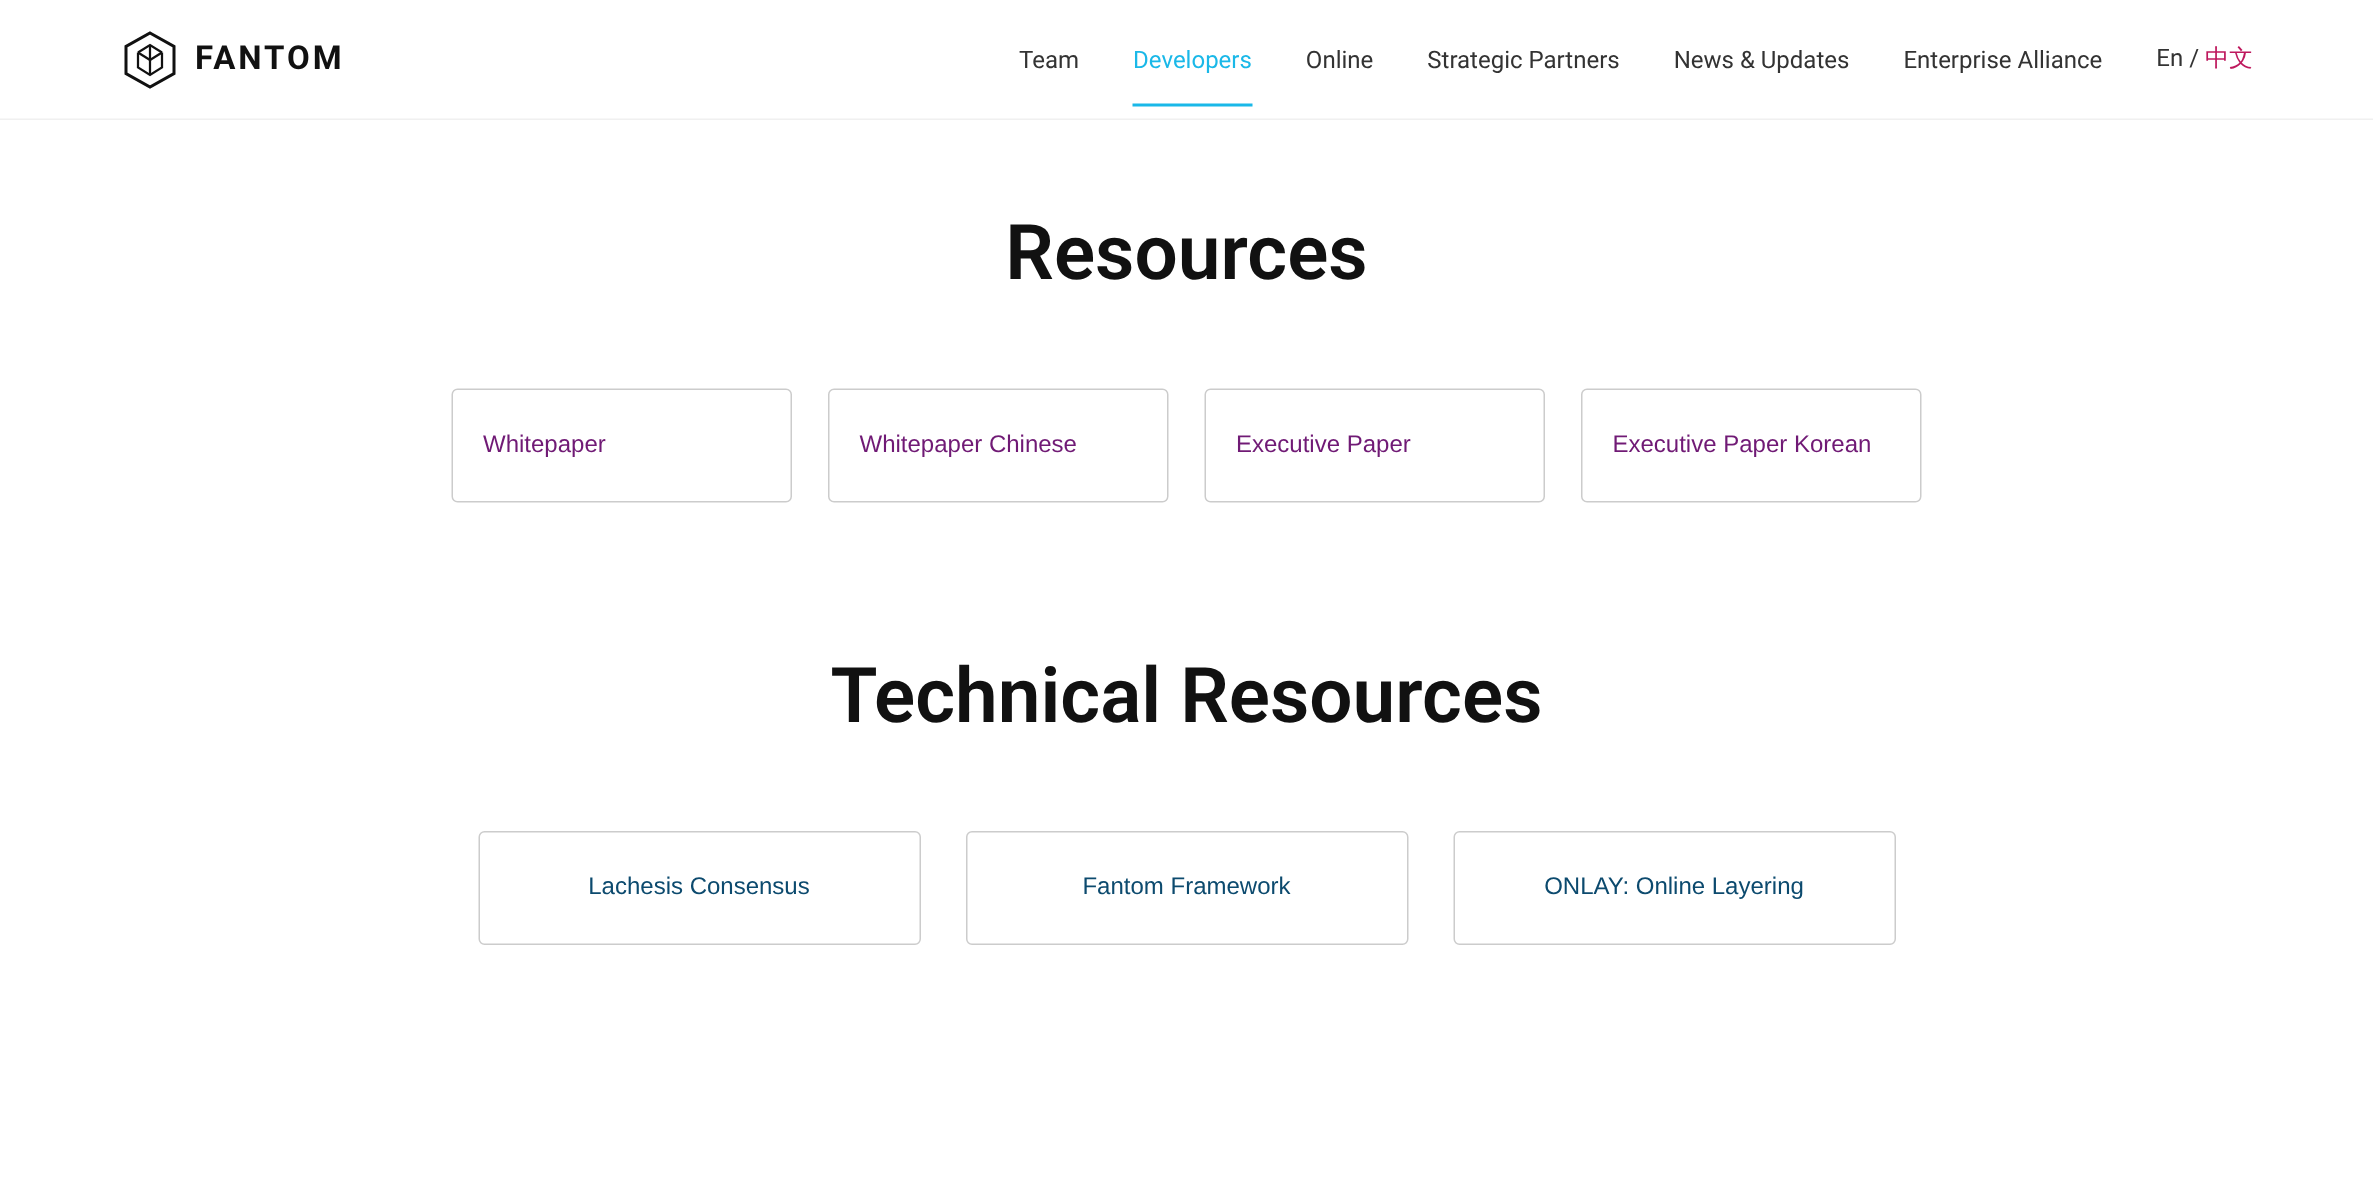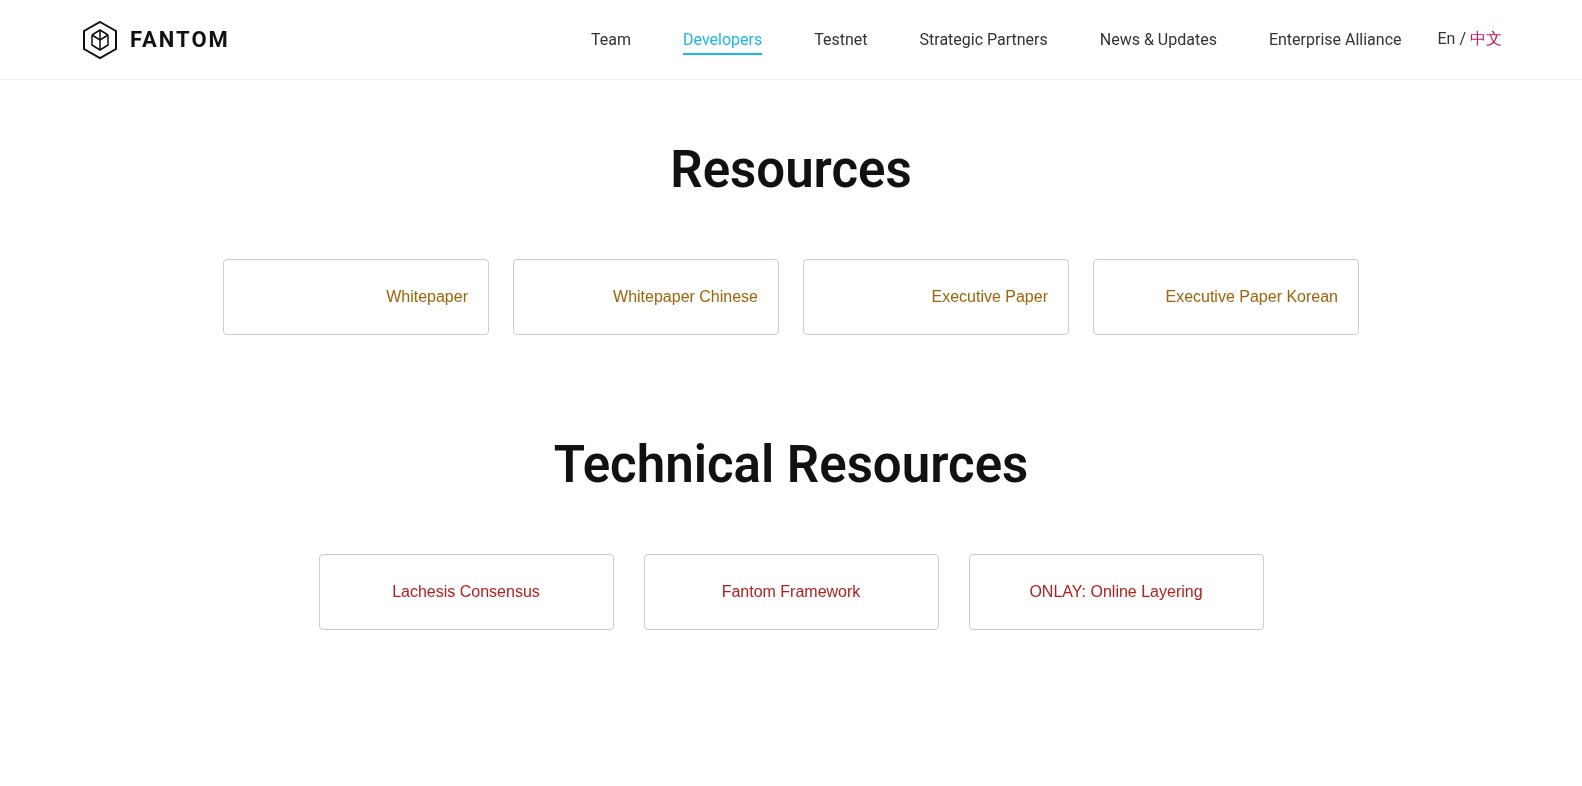--- a/index.html
+++ b/index.html
@@ -40,34 +40,34 @@
     .logo-text {
       font-size: 22px;
       font-weight: 700;
       letter-spacing: 2px;
       color: #111;
     }
 
     .nav-links {
       display: flex;
       align-items: center;
-      gap: 52px;
+      gap: 36px;
       list-style: none;
     }
 
     .nav-links li a {
       text-decoration: none;
       font-size: 16px;
       color: #333;
     }
 
     .nav-links li a.active {
       color: #1ab8e8;
       border-bottom: 2px solid #1ab8e8;
-      padding-bottom: 4px;
+      padding-bottom: 20px;
     }
 
     .nav-lang {
       margin-left: 36px;
       font-size: 16px;
       color: #333;
     }
 
     .nav-lang .lang-en {
       color: #333;
@@ -95,44 +95,44 @@
       display: flex;
       justify-content: center;
       gap: 24px;
       margin-bottom: 100px;
     }
 
     .resource-card {
       border: 1px solid #ccc;
       border-radius: 4px;
       padding: 28px 20px;
-      width: 266px;
-      text-align: right;
-      font-size: 16px;
-      color: #a16207;
+      width: 227px;
+      text-align: left;
+      font-size: 16px;
+      color: #701a75;
       cursor: pointer;
       background: #fff;
       transition: box-shadow 0.2s;
     }
 
     
     .tech-resources-grid {
       display: flex;
       justify-content: center;
       gap: 30px;
     }
 
     .tech-card {
       border: 1px solid #ccc;
       border-radius: 4px;
       padding: 28px 30px;
       width: 295px;
       text-align: center;
       font-size: 16px;
-      color: #b91c1c;
+      color: #0c4a6e;
       cursor: pointer;
       background: #fff;
       transition: box-shadow 0.2s;
     }
   </style>
 </head>
 <body>
 
 <nav>
   <div class="logo-area">
@@ -149,21 +149,21 @@
   </div>
 
   <ul class="nav-links">
     <li>
       <a href="#">Team</a>
     </li>
     <li>
       <a href="#" class="active">Developers</a>
     </li>
     <li>
-      <a href="#">Testnet</a>
+      <a href="#">Online</a>
     </li>
     <li>
       <a href="#">Strategic Partners</a>
     </li>
     <li>
       <a href="#">News &amp; Updates</a>
     </li>
     <li>
       <a href="#">Enterprise Alliance</a>
     </li>

